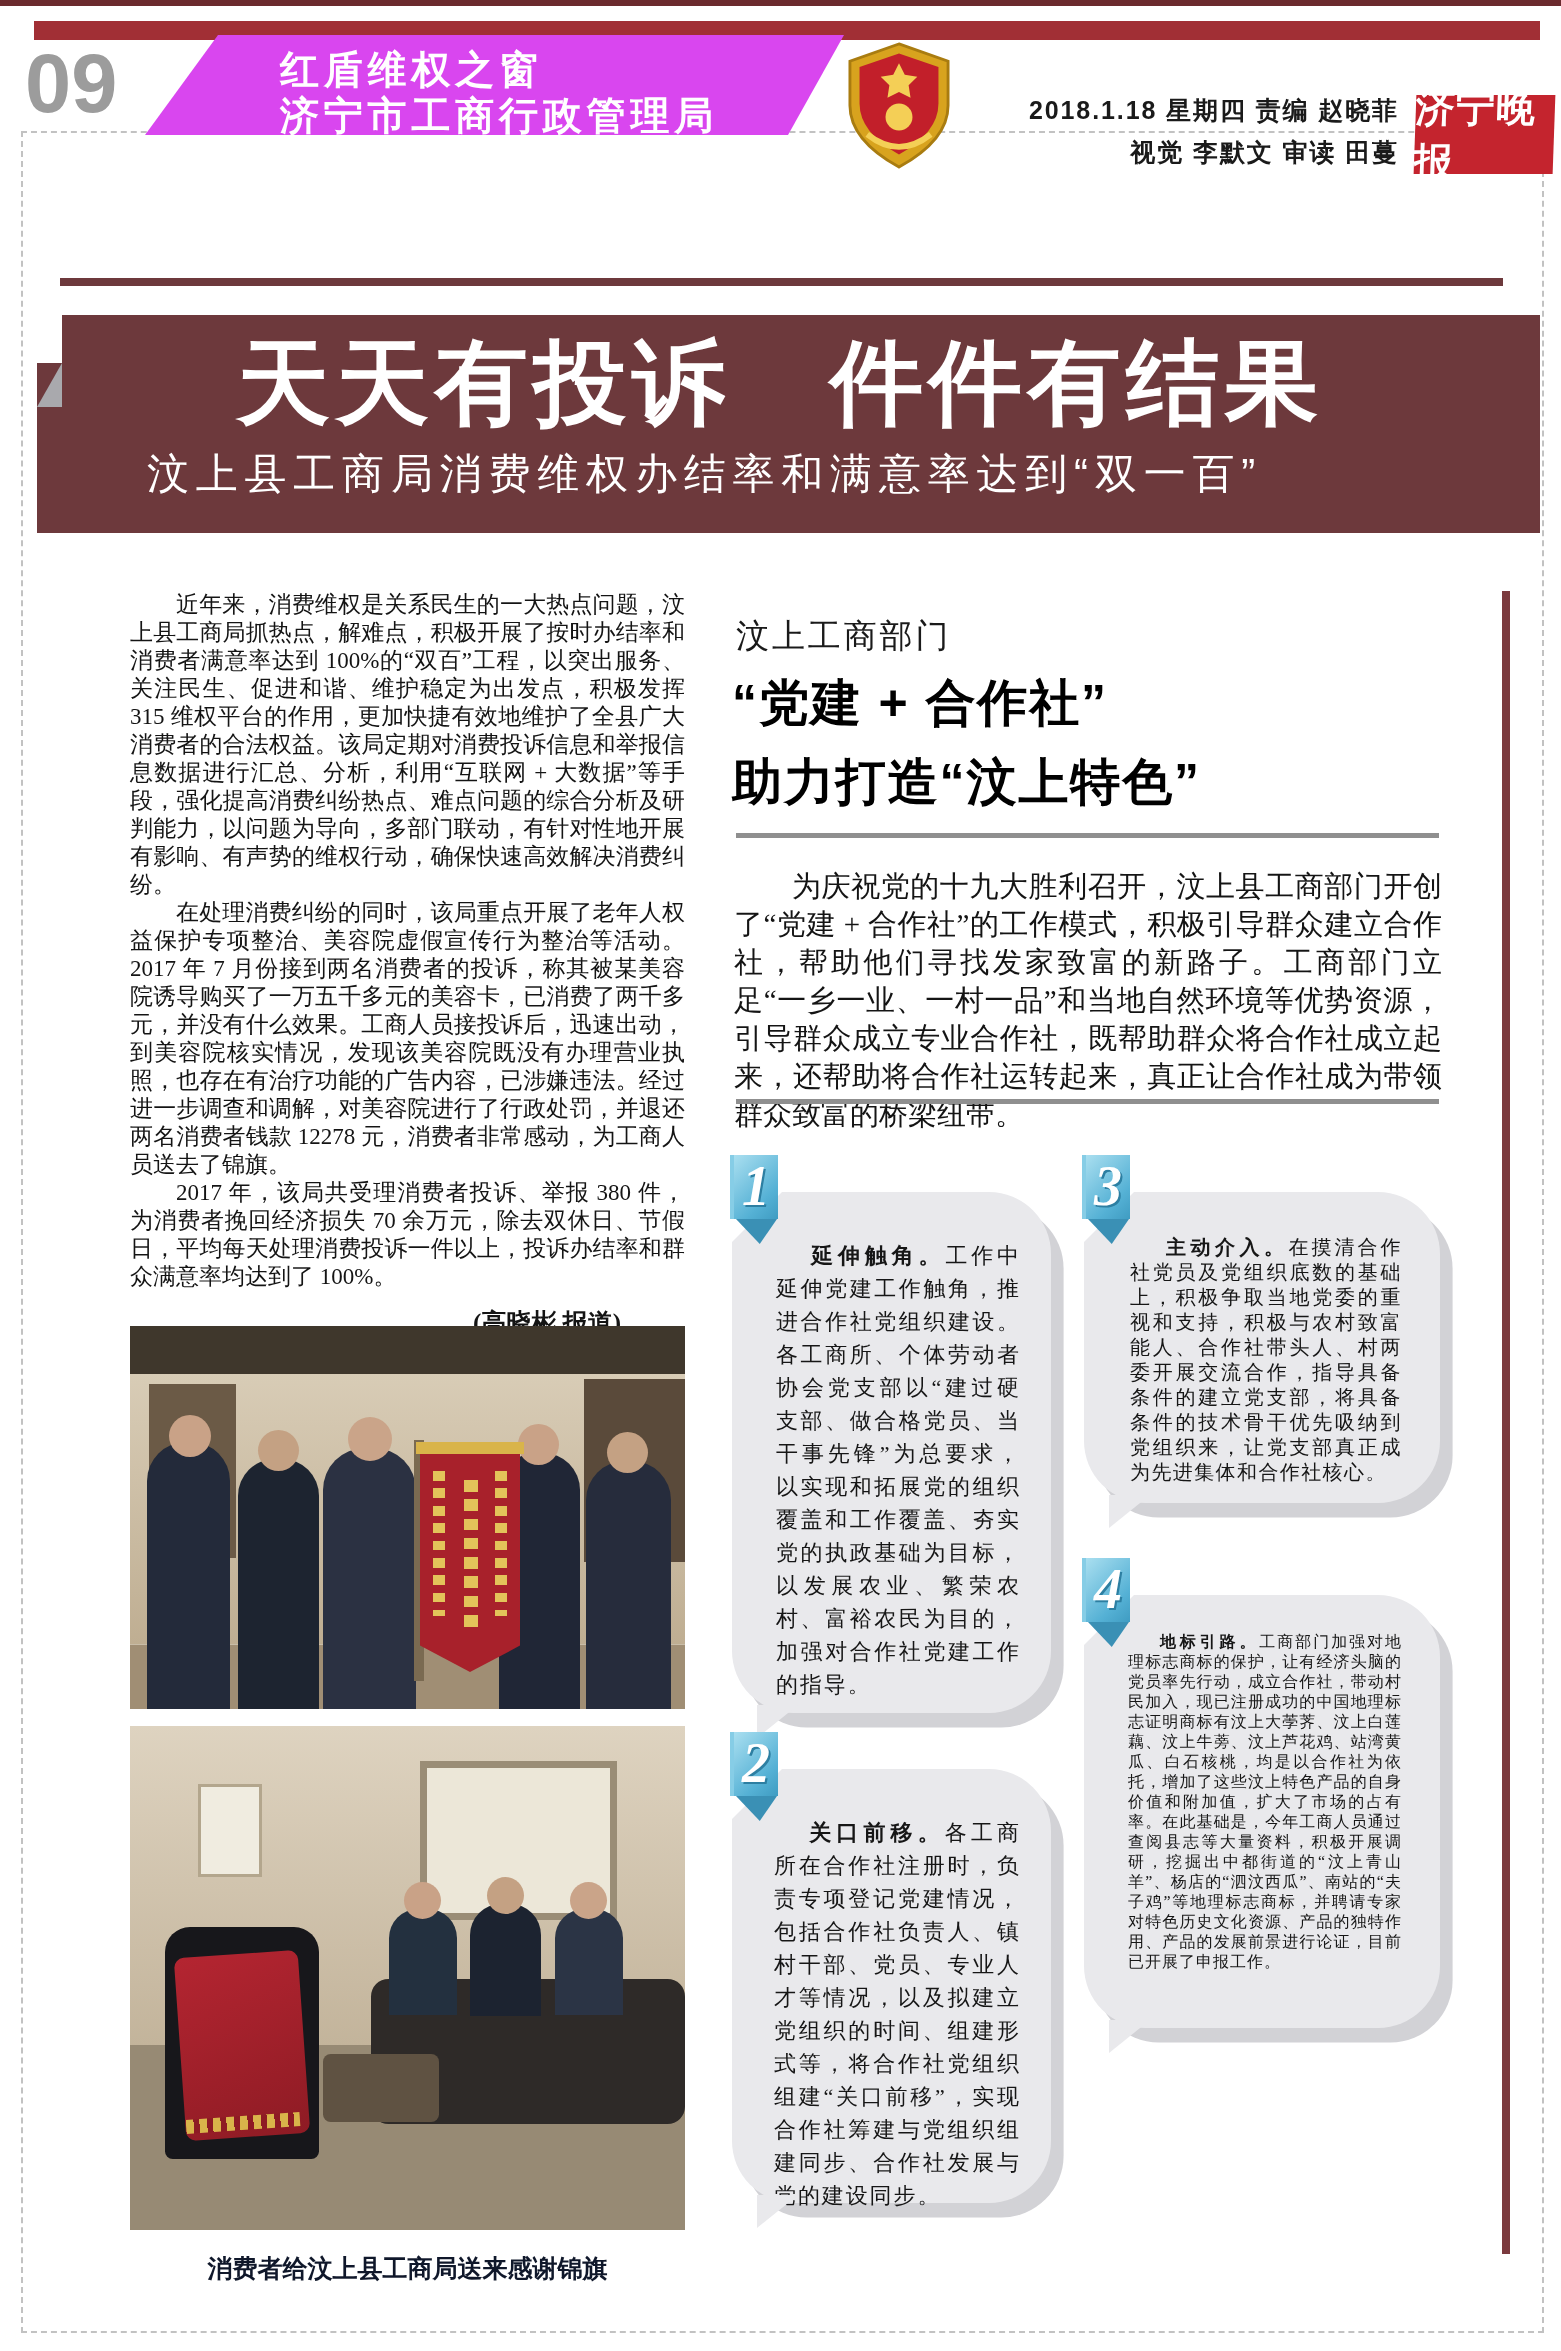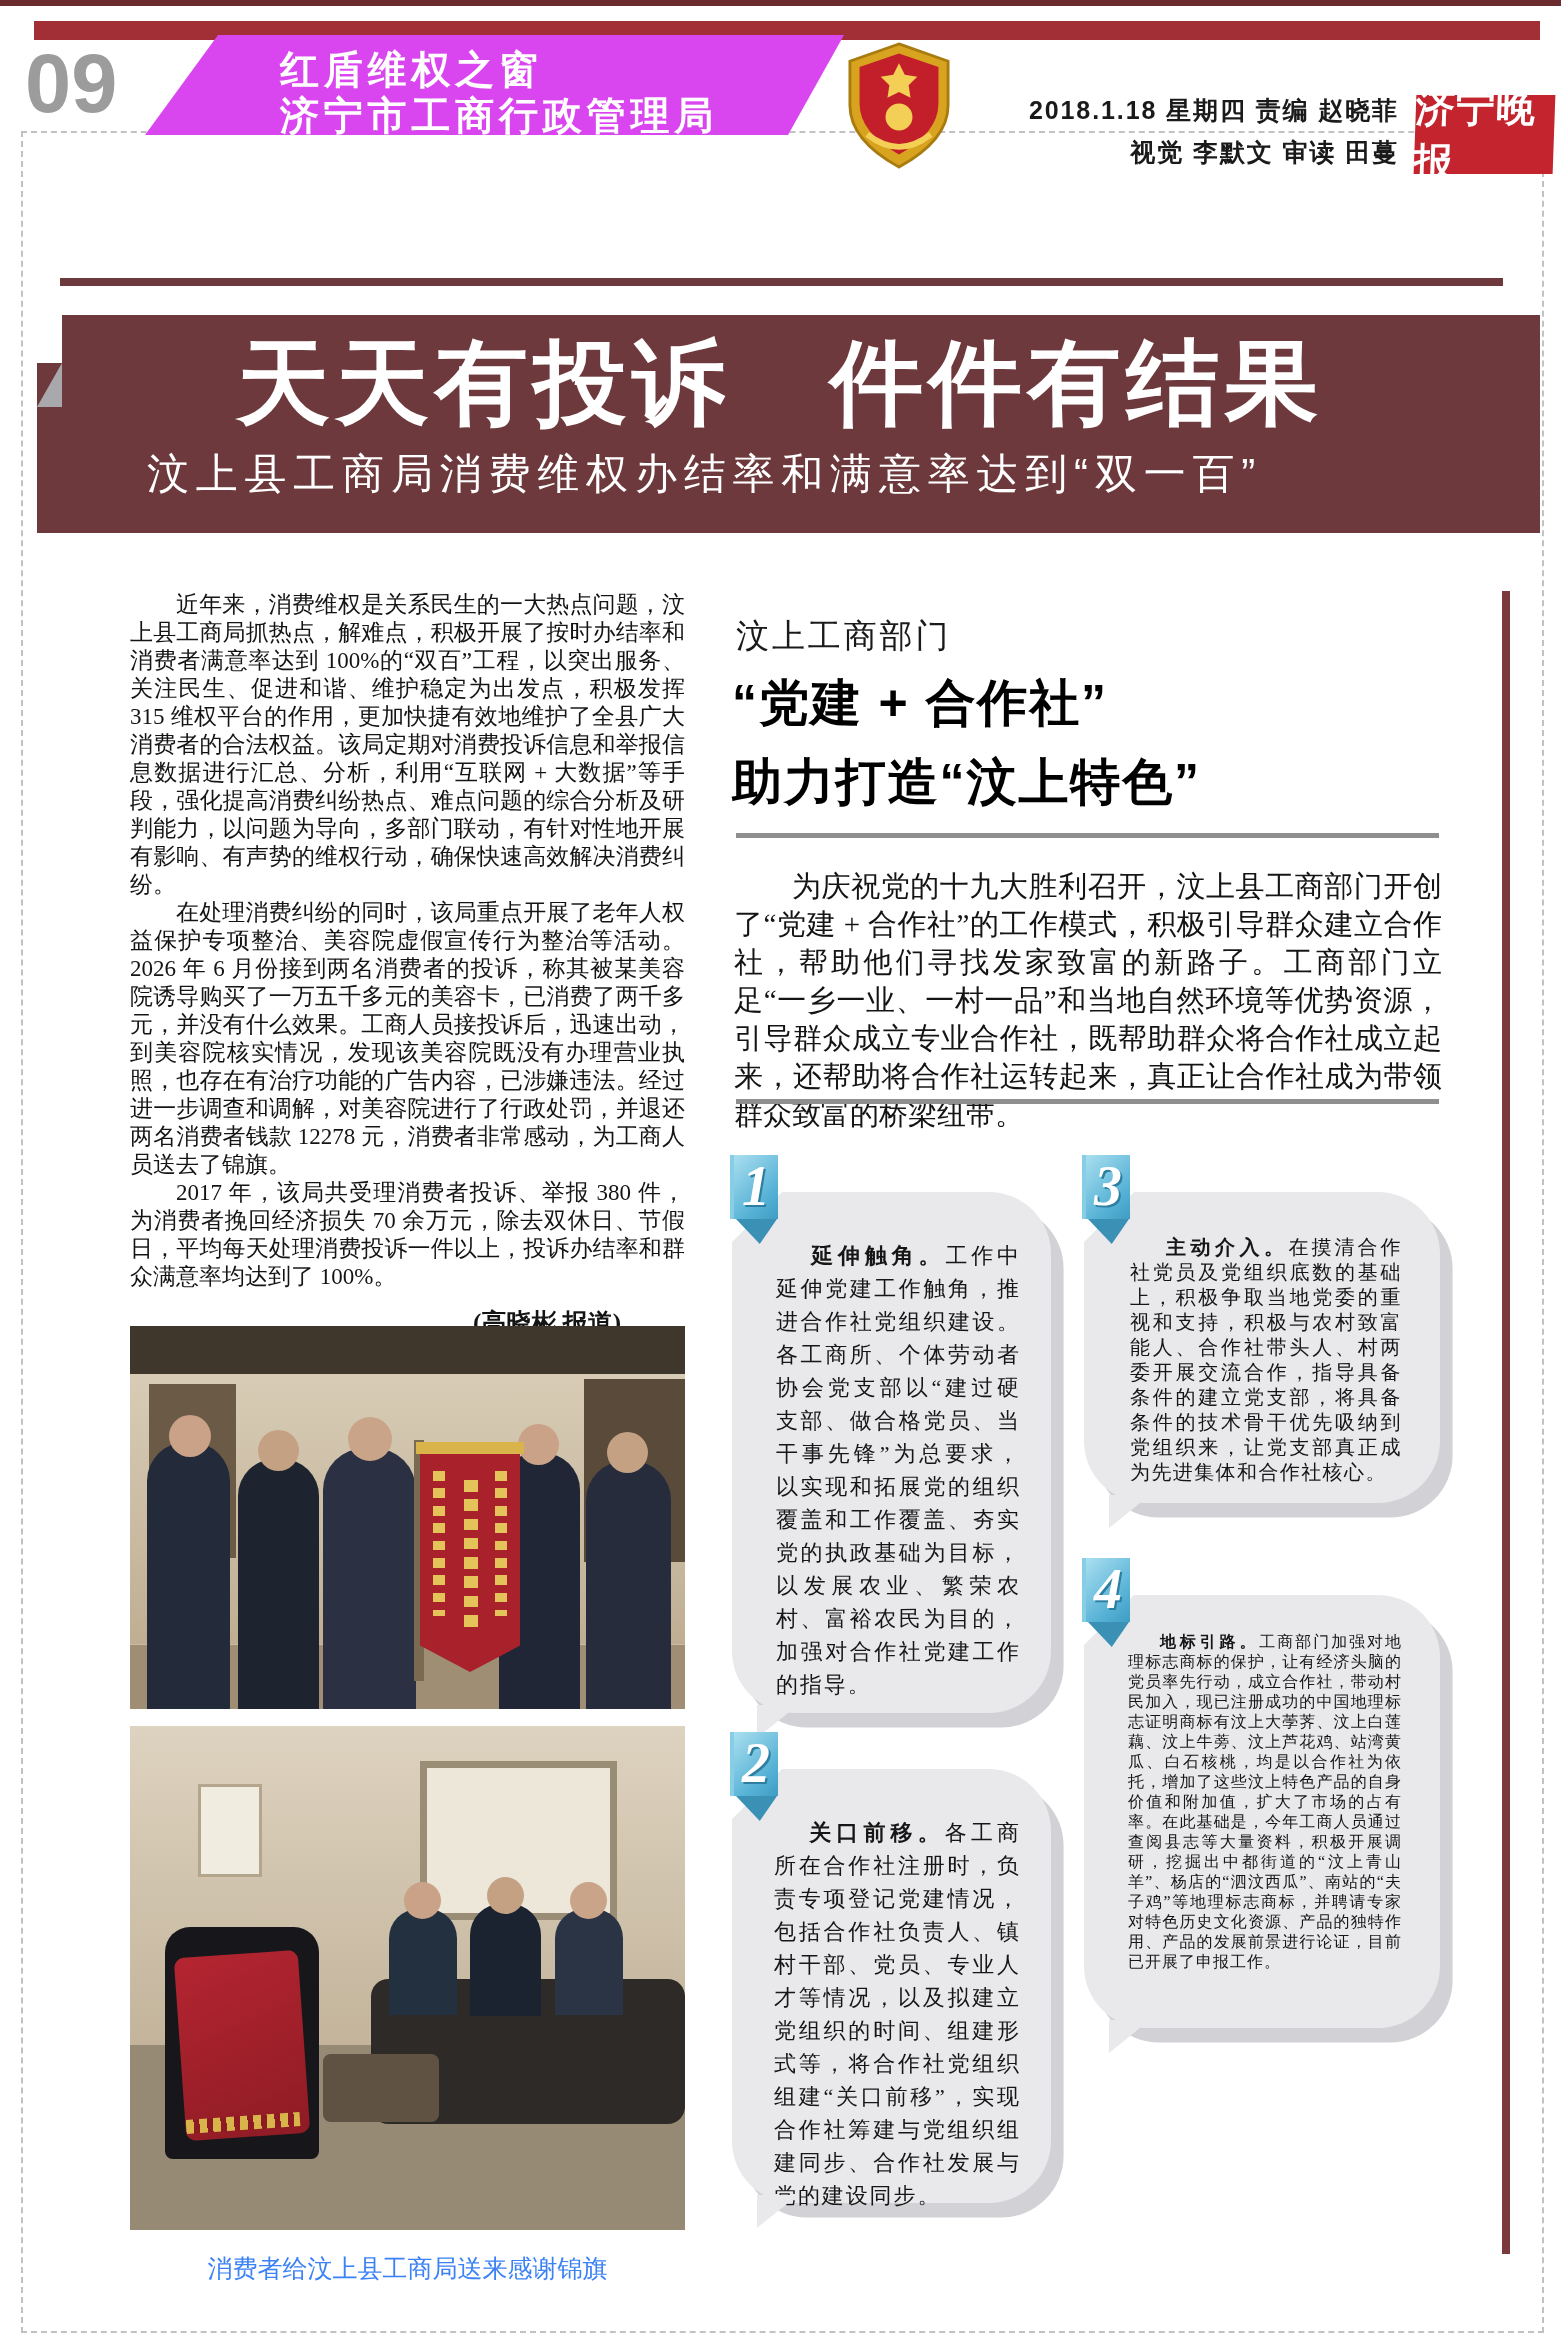--- a/index.html
+++ b/index.html
@@ -45,21 +45,21 @@
   
   #lead-article{left:130px;top:591px;width:555px;font-size:23px;line-height:28px;
      text-align:justify;color:#141414;}
   #lead-article p{margin:0;text-indent:2em;}
   #lead-byline{text-align:right;padding-right:64px;font-weight:700;font-size:25px;margin-top:18px;}
 
   
   .photo{overflow:hidden;background:#c9bda8;}
   .ph{position:absolute;}
   #photo-caption{left:130px;top:2252px;width:555px;text-align:center;
-     font-weight:400;font-size:25px;color:#3b82f6;}
+     font-weight:700;font-size:25px;color:#0f172a;}
 
   
   #feat-kicker{left:736px;top:614px;font-size:33px;letter-spacing:2.9px;color:#1a1a1a;}
   .feat-hl{left:732px;color:#000;font-family:"Liberation Sans",sans-serif;
      font-weight:900;font-size:50px;letter-spacing:1.9px;white-space:nowrap;}
   #feat-hl1{top:670px;}
   #feat-hl2{top:749px;}
   .gray-rule{left:736px;width:703px;height:4.8px;background:#8f8f8f;}
   #feat-rule1{top:833px;}
   #feat-rule2{top:1099px;}
@@ -129,21 +129,21 @@
 
   <div class="abs" id="band-rule"></div>
   <div class="abs" id="band"></div>
   <div class="abs" id="band-notch"></div>
   <div class="abs" id="band-fold"></div>
   <div class="abs" id="lead-headline">天天有投诉　件件有结果</div>
   <div class="abs" id="lead-subhead">汶上县工商局消费维权办结率和满意率达到“双一百”</div>
 
   <div class="abs" id="lead-article">
     <p>近年来，消费维权是关系民生的一大热点问题，汶上县工商局抓热点，解难点，积极开展了按时办结率和消费者满意率达到 100%的“双百”工程，以突出服务、关注民生、促进和谐、维护稳定为出发点，积极发挥 315 维权平台的作用，更加快捷有效地维护了全县广大消费者的合法权益。该局定期对消费投诉信息和举报信息数据进行汇总、分析，利用“互联网 + 大数据”等手段，强化提高消费纠纷热点、难点问题的综合分析及研判能力，以问题为导向，多部门联动，有针对性地开展有影响、有声势的维权行动，确保快速高效解决消费纠纷。</p>
-    <p>在处理消费纠纷的同时，该局重点开展了老年人权益保护专项整治、美容院虚假宣传行为整治等活动。2026 年 6 月份接到两名消费者的投诉，称其被某美容院诱导购买了一万五千多元的美容卡，已消费了两千多元，并没有什么效果。工商人员接投诉后，迅速出动，到美容院核实情况，发现该美容院既没有办理营业执照，也存在有治疗功能的广告内容，已涉嫌违法。经过进一步调查和调解，对美容院进行了行政处罚，并退还两名消费者钱款 12278 元，消费者非常感动，为工商人员送去了锦旗。</p>
+    <p>在处理消费纠纷的同时，该局重点开展了老年人权益保护专项整治、美容院虚假宣传行为整治等活动。2017 年 7 月份接到两名消费者的投诉，称其被某美容院诱导购买了一万五千多元的美容卡，已消费了两千多元，并没有什么效果。工商人员接投诉后，迅速出动，到美容院核实情况，发现该美容院既没有办理营业执照，也存在有治疗功能的广告内容，已涉嫌违法。经过进一步调查和调解，对美容院进行了行政处罚，并退还两名消费者钱款 12278 元，消费者非常感动，为工商人员送去了锦旗。</p>
     <p>2017 年，该局共受理消费者投诉、举报 380 件，为消费者挽回经济损失 70 余万元，除去双休日、节假日，平均每天处理消费投诉一件以上，投诉办结率和群众满意率均达到了 100%。</p>
     <div id="lead-byline">(高晓彬  报道)</div>
   </div>
 
   <div class="abs photo" style="left:130px;top:1326px;width:555px;height:383px;">
     <div class="ph" style="left:0;top:0;width:555px;height:48px;background:#3f372c;"></div>
     <div class="ph" style="left:0;top:48px;width:555px;height:270px;background:linear-gradient(#d8ccb6,#bfae92);"></div>
     <div class="ph" style="left:19.3px;top:58px;width:87px;height:174px;background:#6b5a46;"></div>
     <div class="ph" style="left:454px;top:53px;width:101px;height:183px;background:#5a4a3a;"></div>
     <div class="ph" style="left:0;top:319px;width:555px;height:65px;background:#a08e74;"></div>

